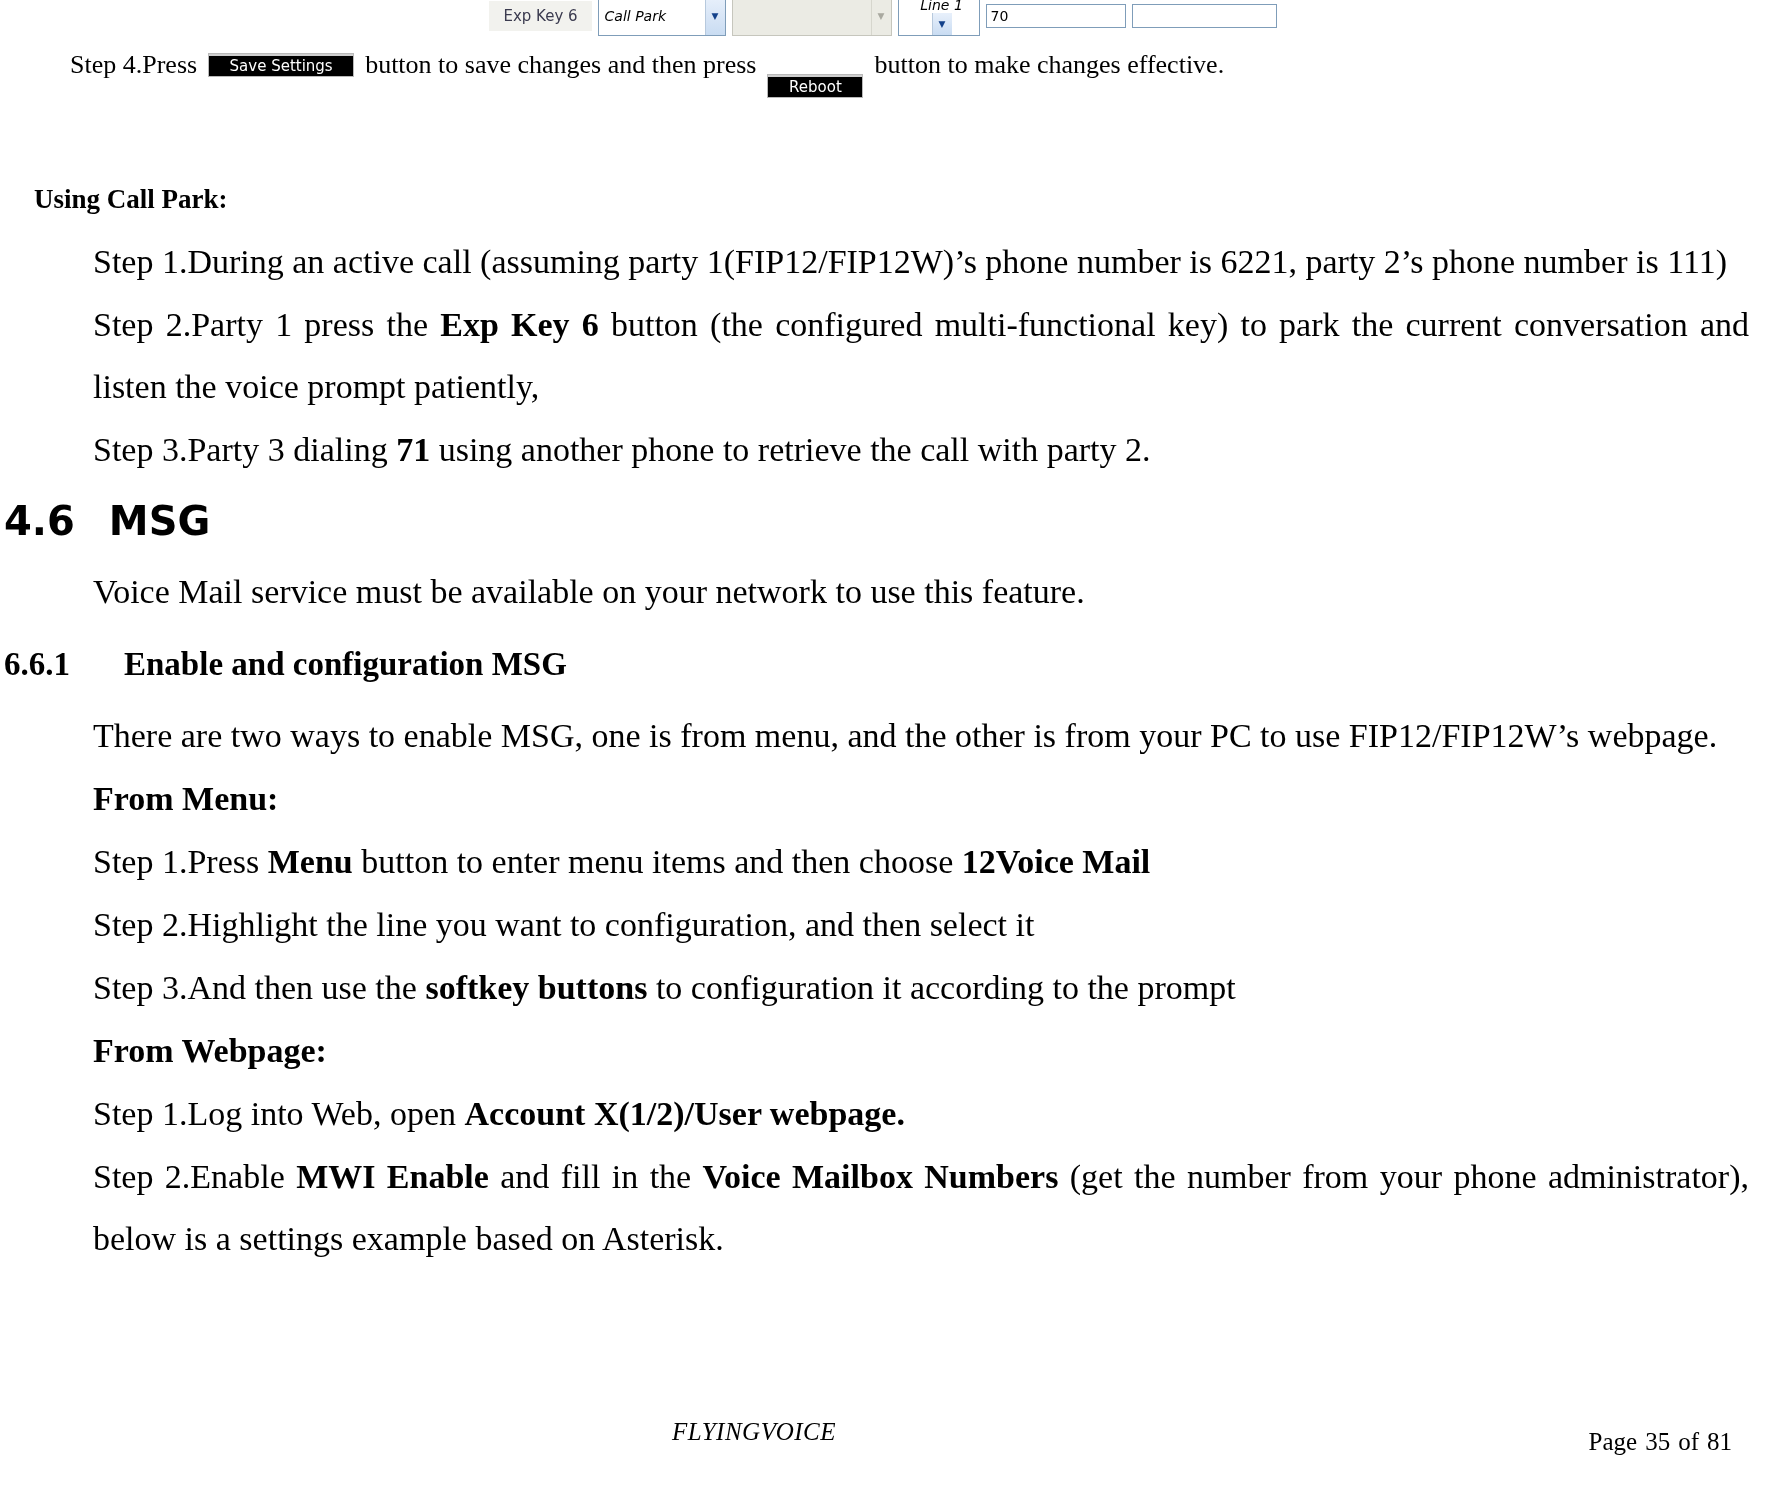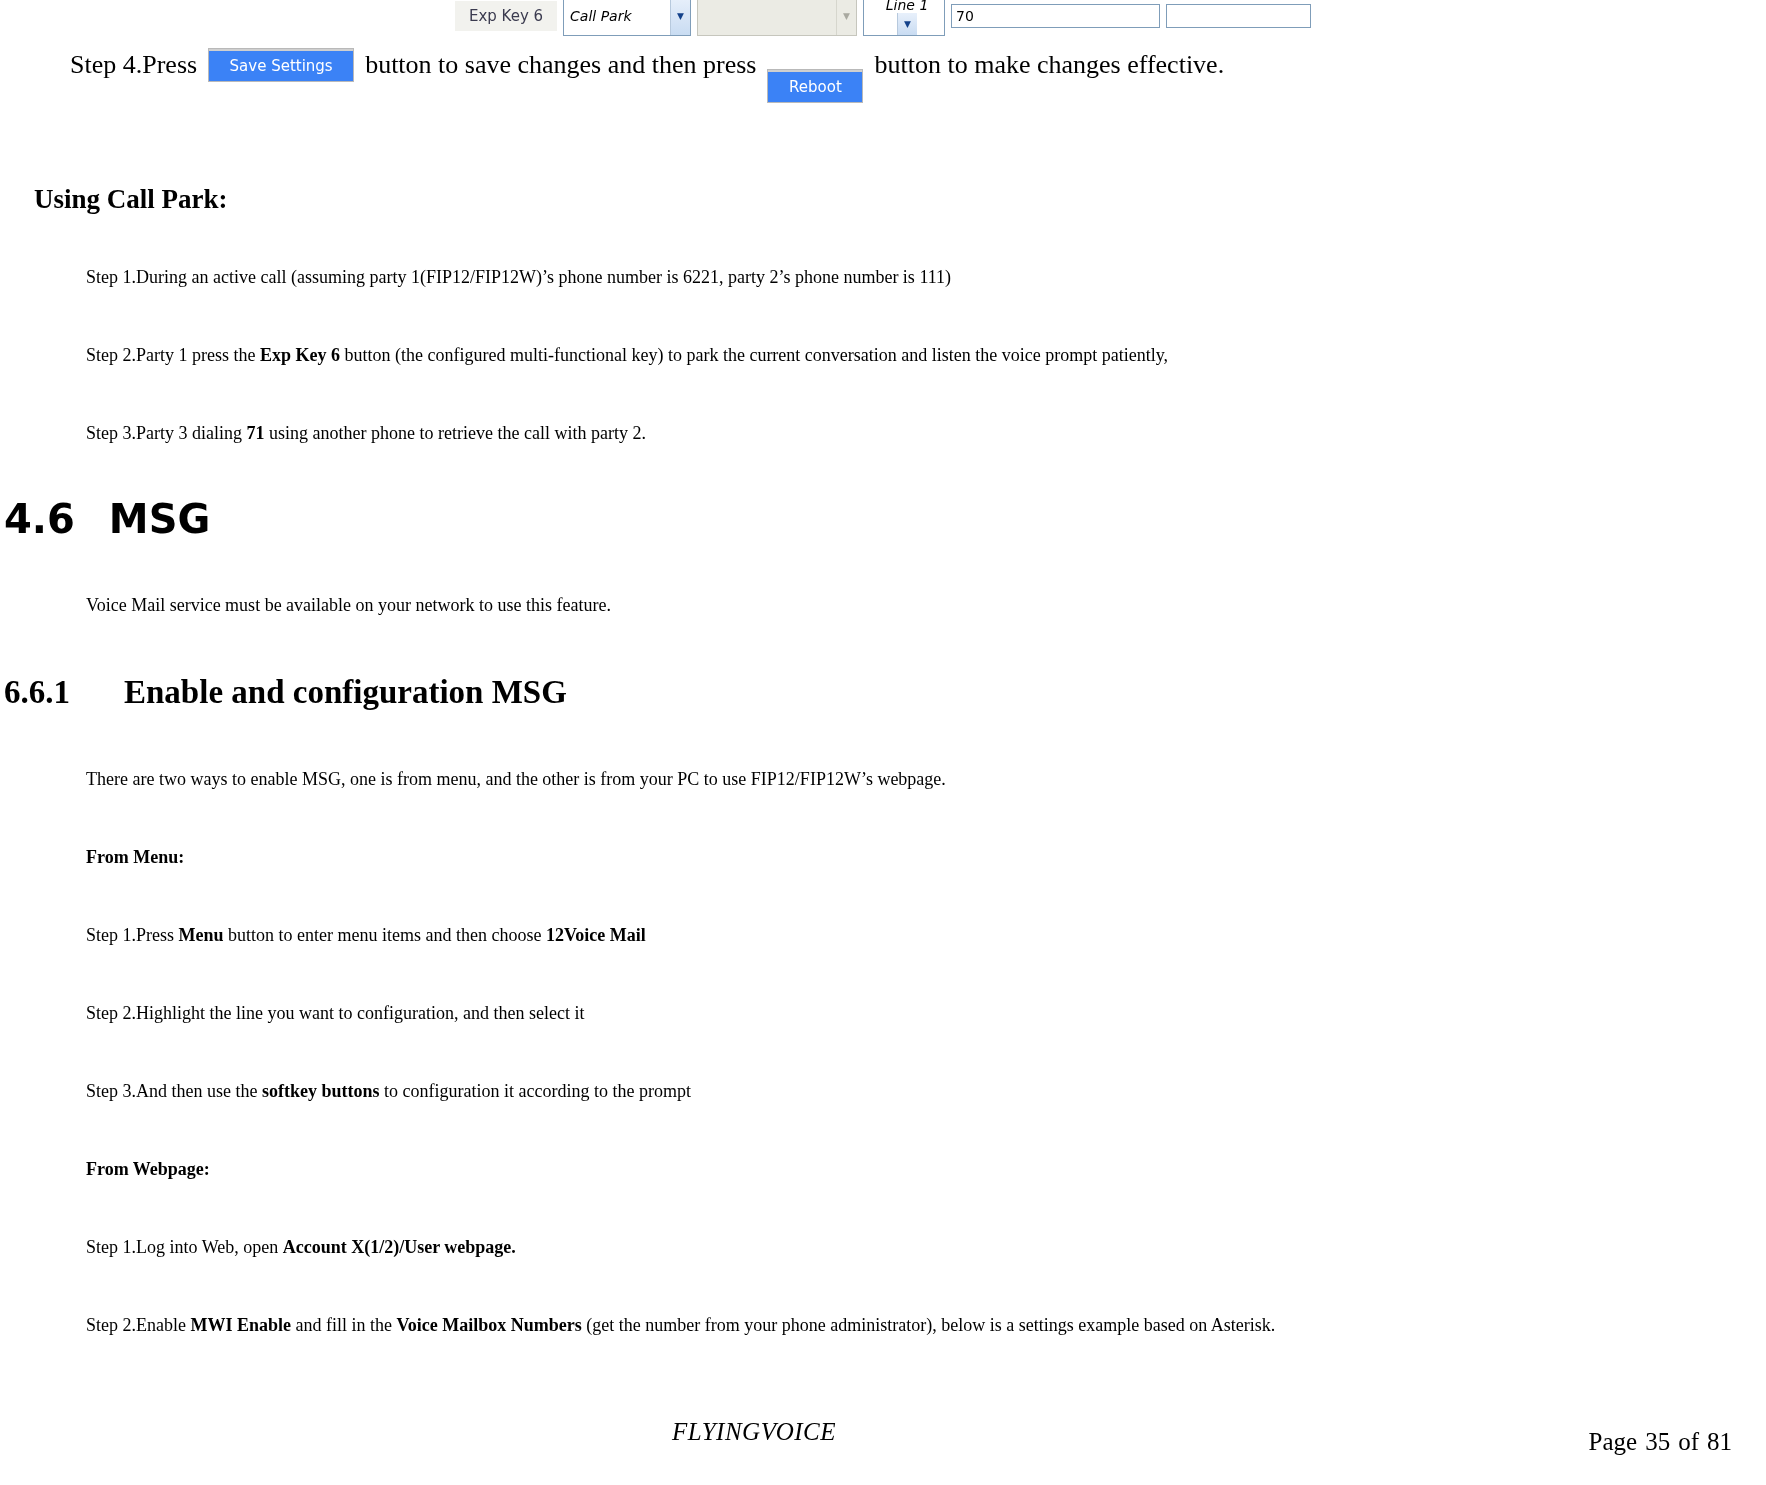--- a/index.html
+++ b/index.html
@@ -88,34 +88,34 @@
     height: 24px;
     border: 1px solid #7f9db9;
     background: #ffffff;
     margin-left: 6px;
     font-family: "DejaVu Sans", "Liberation Sans", sans-serif;
     font-size: 14px;
     padding: 0 4px;
     line-height: 22px;
     color: #000;
   }
-  .txt-value { width: 209px; }
+  .txt-value { width: 140px; }
   .txt-empty { width: 145px; }
 
   
   .doc {
     position: absolute;
     left: 0; top: 34px;
     width: 1766px;
   }
   p.body-line {
-    margin: 16px;
-    font-size: 18px;
+    margin: 1px;
+    font-size: 34px;
     line-height: 62px;
-    padding-left: 70px;
+    padding-left: 92px;
     padding-right: 16px;
     white-space: nowrap;
   }
   p.wrap-line {
     white-space: normal;
     text-align: justify;
   }
   .b { font-weight: bold; }
 
   .step4 {
@@ -125,28 +125,28 @@
     line-height: 36px;
     display: flex;
     align-items: center;
     height: 62px;
     white-space: nowrap;
   }
   .webbtn {
     display: inline-flex;
     align-items: center;
     justify-content: center;
-    background: #3b82f6;
+    background: #000000;
     color: #ffffff;
     font-family: "DejaVu Sans", "Liberation Sans", sans-serif;
     font-size: 15px;
     border-top: 2px solid #cfcfcf;
     box-shadow: 0 0 0 1px #b9b9b9;
     margin: 0 12px;
-    height: 32px;
+    height: 22px;
     box-sizing: border-box;
   }
   .btn-save { width: 144px; }
   .btn-reboot { width: 94px; margin-top: 42px; }
 
   .spacer-lg { height: 72px; }
 
   h3.subhead {
     margin: 0;
     padding-left: 34px;

